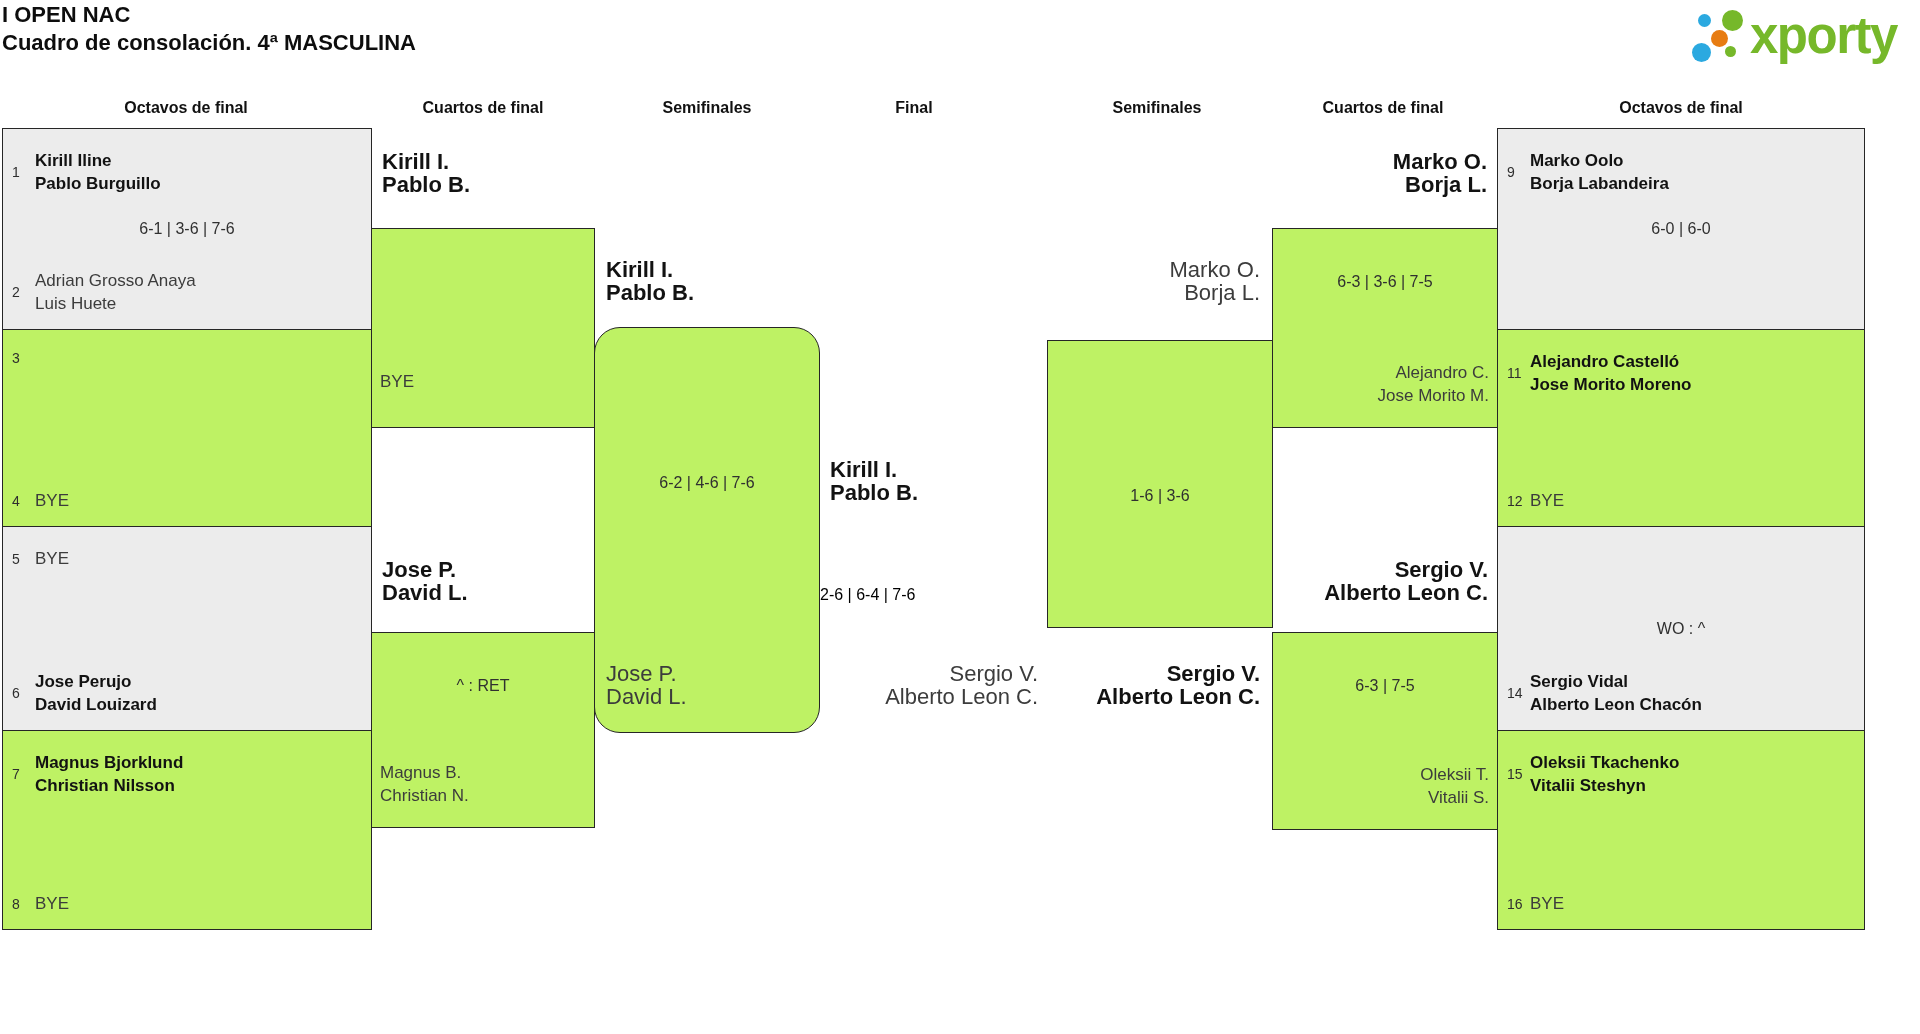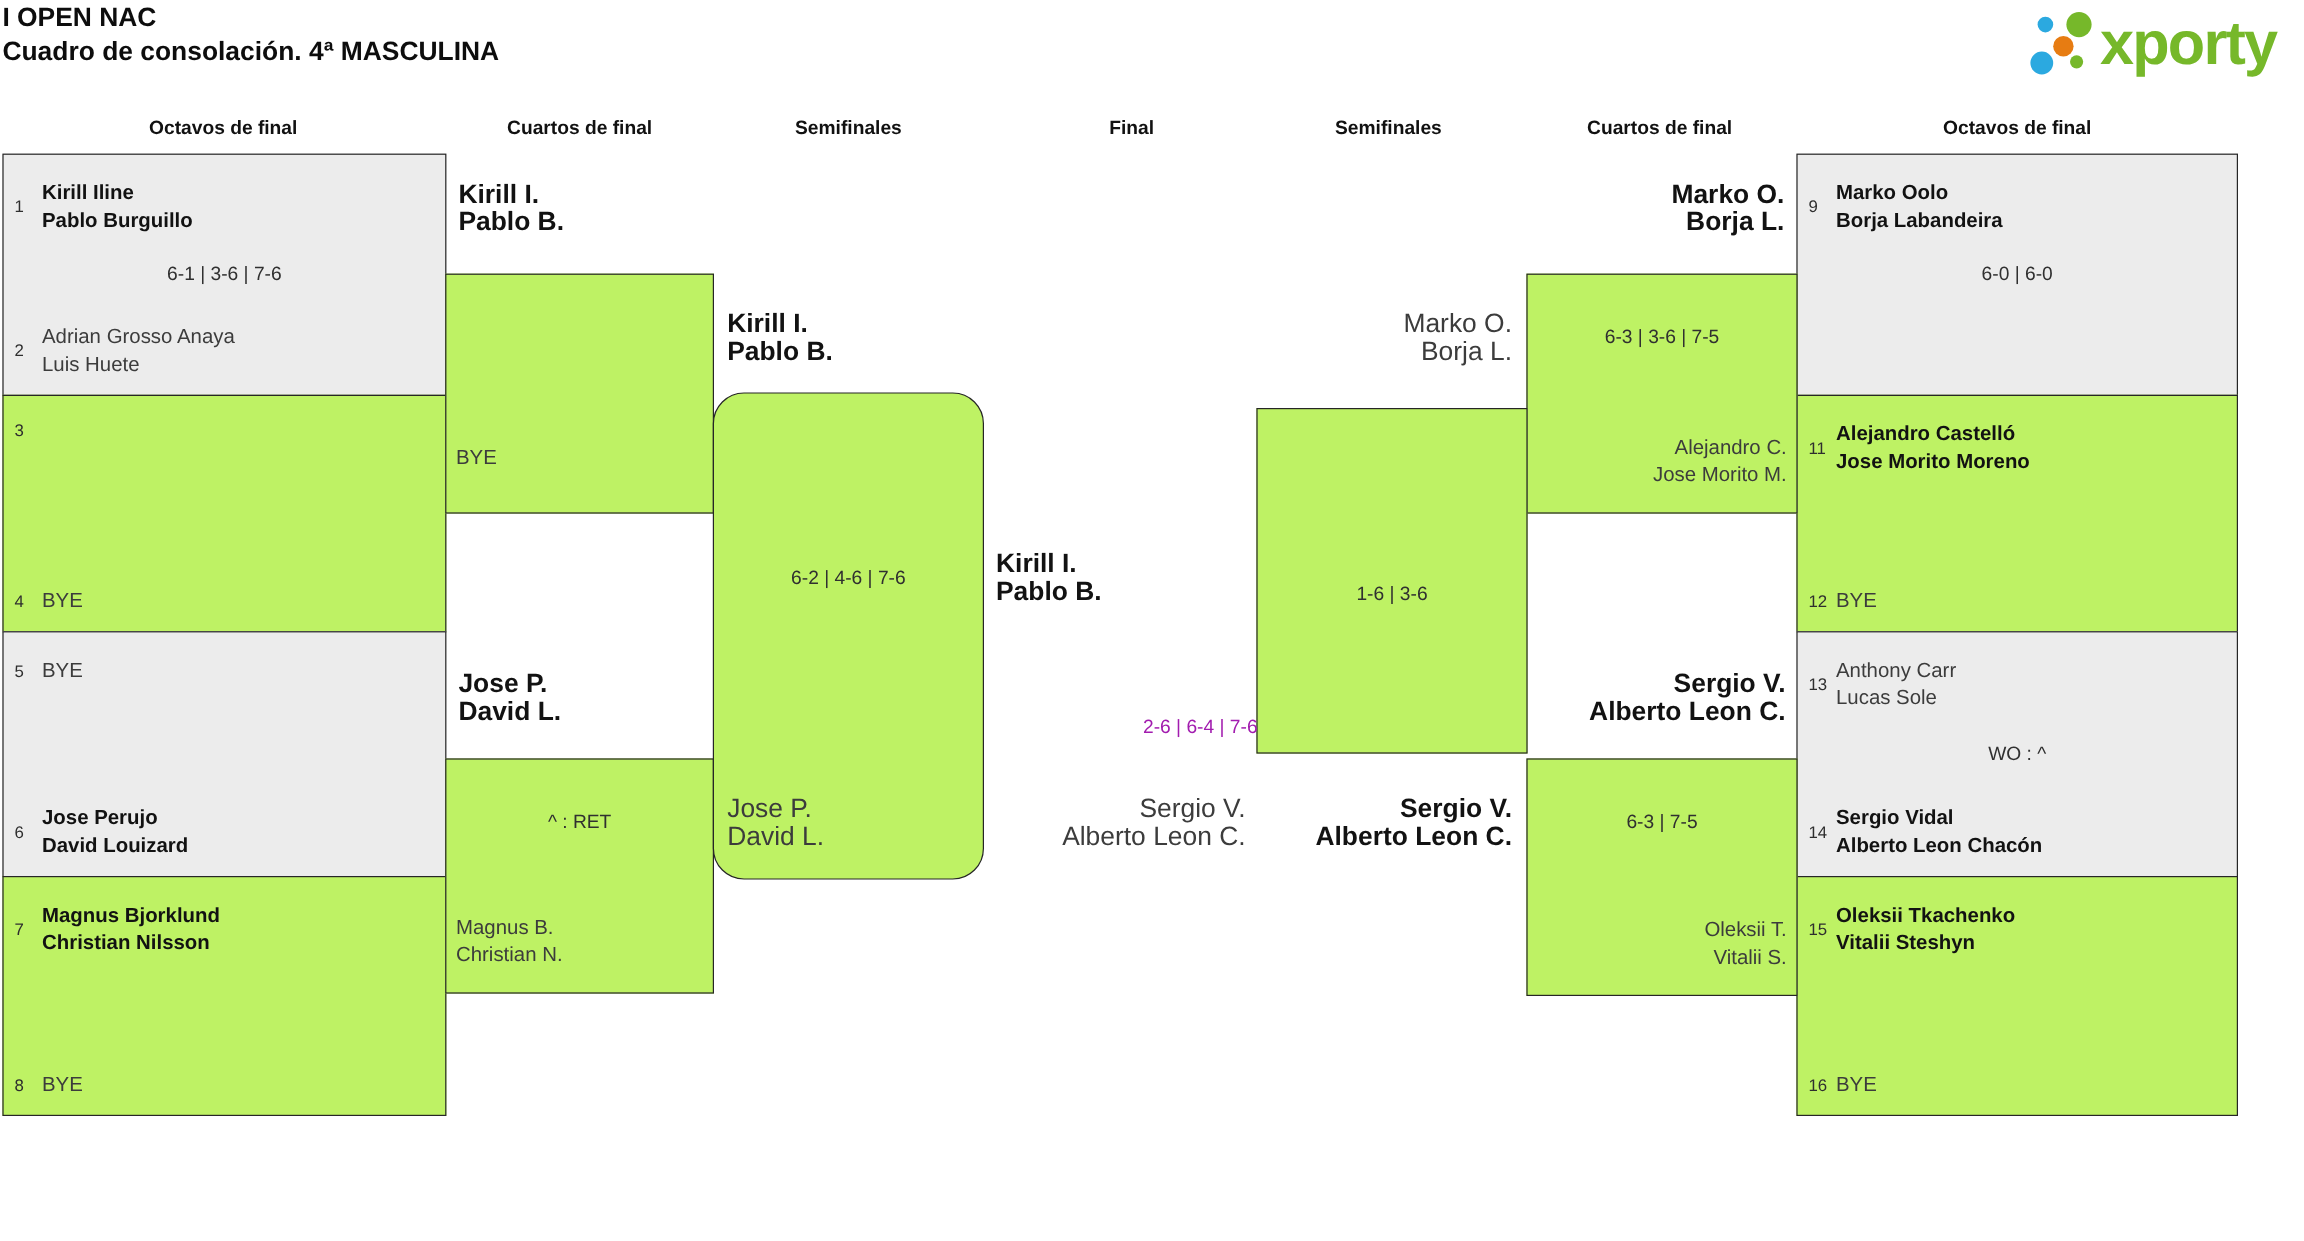--- a/index.html
+++ b/index.html
@@ -44,21 +44,21 @@
   <span class="dot" style="left:32px; top:10px; width:21px; height:21px; background:#76b82a;"></span>
   <span class="dot" style="left:21px; top:30px; width:17px; height:17px; background:#e77c12;"></span>
   <span class="dot" style="left:2px;  top:43px; width:19px; height:19px; background:#2ba9e0;"></span>
   <span class="dot" style="left:35px; top:46px; width:11px; height:11px; background:#76b82a;"></span>
   <span class="logotext">xporty</span>
 </div>
 
 <div class="rh" style="left:186px;">Octavos de final</div>
 <div class="rh" style="left:483px;">Cuartos de final</div>
 <div class="rh" style="left:707px;">Semifinales</div>
-<div class="rh" style="left:943px;">Final</div>
+<div class="rh" style="left:914px;">Final</div>
 <div class="rh" style="left:1157px;">Semifinales</div>
 <div class="rh" style="left:1383px;">Cuartos de final</div>
 <div class="rh" style="left:1681px;">Octavos de final</div>
 
 <div class="box gray" style="left:2px; top:128px; width:370px; height:202px;">
   <div class="trow top">
     <span class="seed">1</span>
     <span class="nm bold">
       <div>Kirill Iline</div>
       <div>Pablo Burguillo</div>
@@ -140,27 +140,20 @@
   </div>
   <div class="trow bot">
     <span class="seed">12</span>
     <span class="nm reg">
       <div>BYE</div>
     </span>
   </div>
 </div>
 
 <div class="box gray" style="left:1497px; top:526px; width:368px; height:205px;">
-  <div class="trow top">
-    <span class="seed">13</span>
-    <span class="nm reg">
-      <div>Anthony Carr</div>
-      <div>Lucas Sole</div>
-    </span>
-  </div>
   <div class="score mid">WO : ^</div>
   <div class="trow bot">
     <span class="seed">14</span>
     <span class="nm bold">
       <div>Sergio Vidal</div>
       <div>Alberto Leon Chacón</div>
     </span>
   </div>
 </div>
 
@@ -245,17 +238,17 @@
 </div>
 <div class="olabel nm bold ralign" style="left:1040px; top:662px; width:220px;">
   <div>Sergio V.</div>
   <div>Alberto Leon C.</div>
 </div>
 
 <div class="olabel nm bold" style="left:830px; top:458px;">
   <div>Kirill I.</div>
   <div>Pablo B.</div>
 </div>
-<div class="abs" style="left:820px; top:598px; width:228px; text-align:right; font-size:16px; color:#a21caf; white-space:nowrap;">2-6 | 6-4 | 7-6</div>
+<div class="abs" style="left:820px; top:586px; width:228px; text-align:left; font-size:16px; color:#000000; white-space:nowrap;">2-6 | 6-4 | 7-6</div>
 <div class="olabel nm reg ralign" style="left:820px; top:662px; width:218px;">
   <div>Sergio V.</div>
   <div>Alberto Leon C.</div>
 </div>
 
 </body></html>

